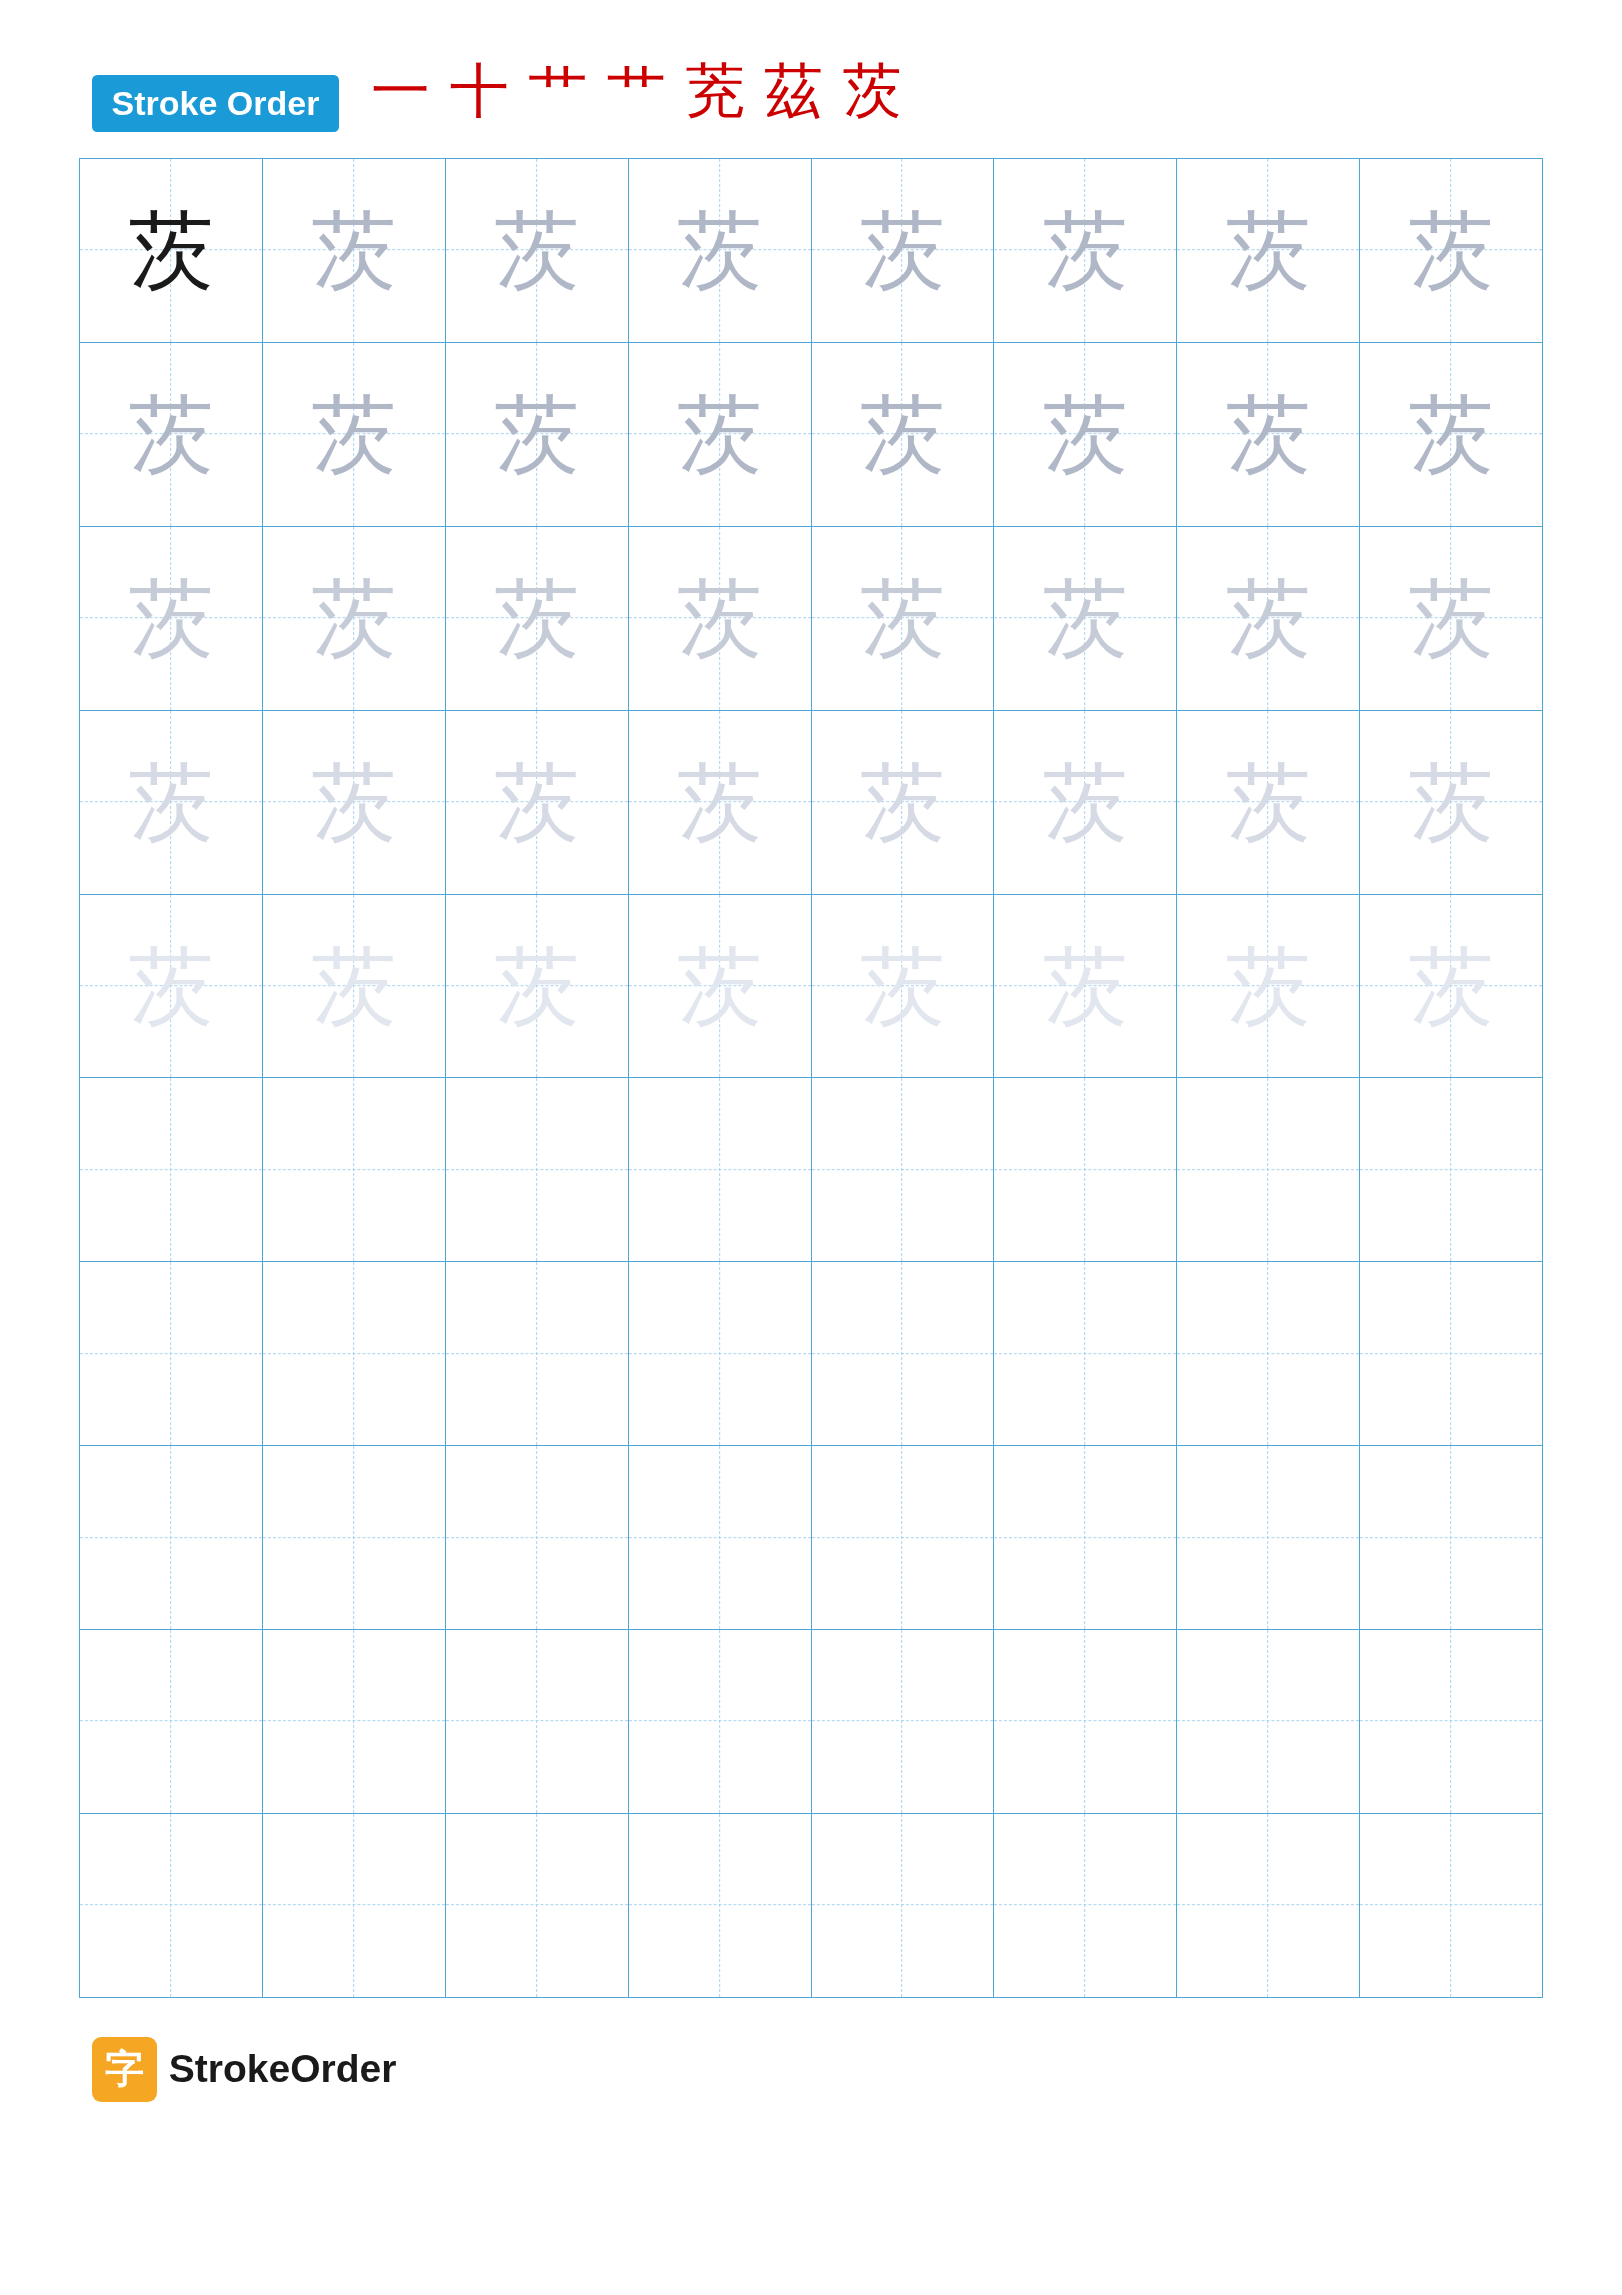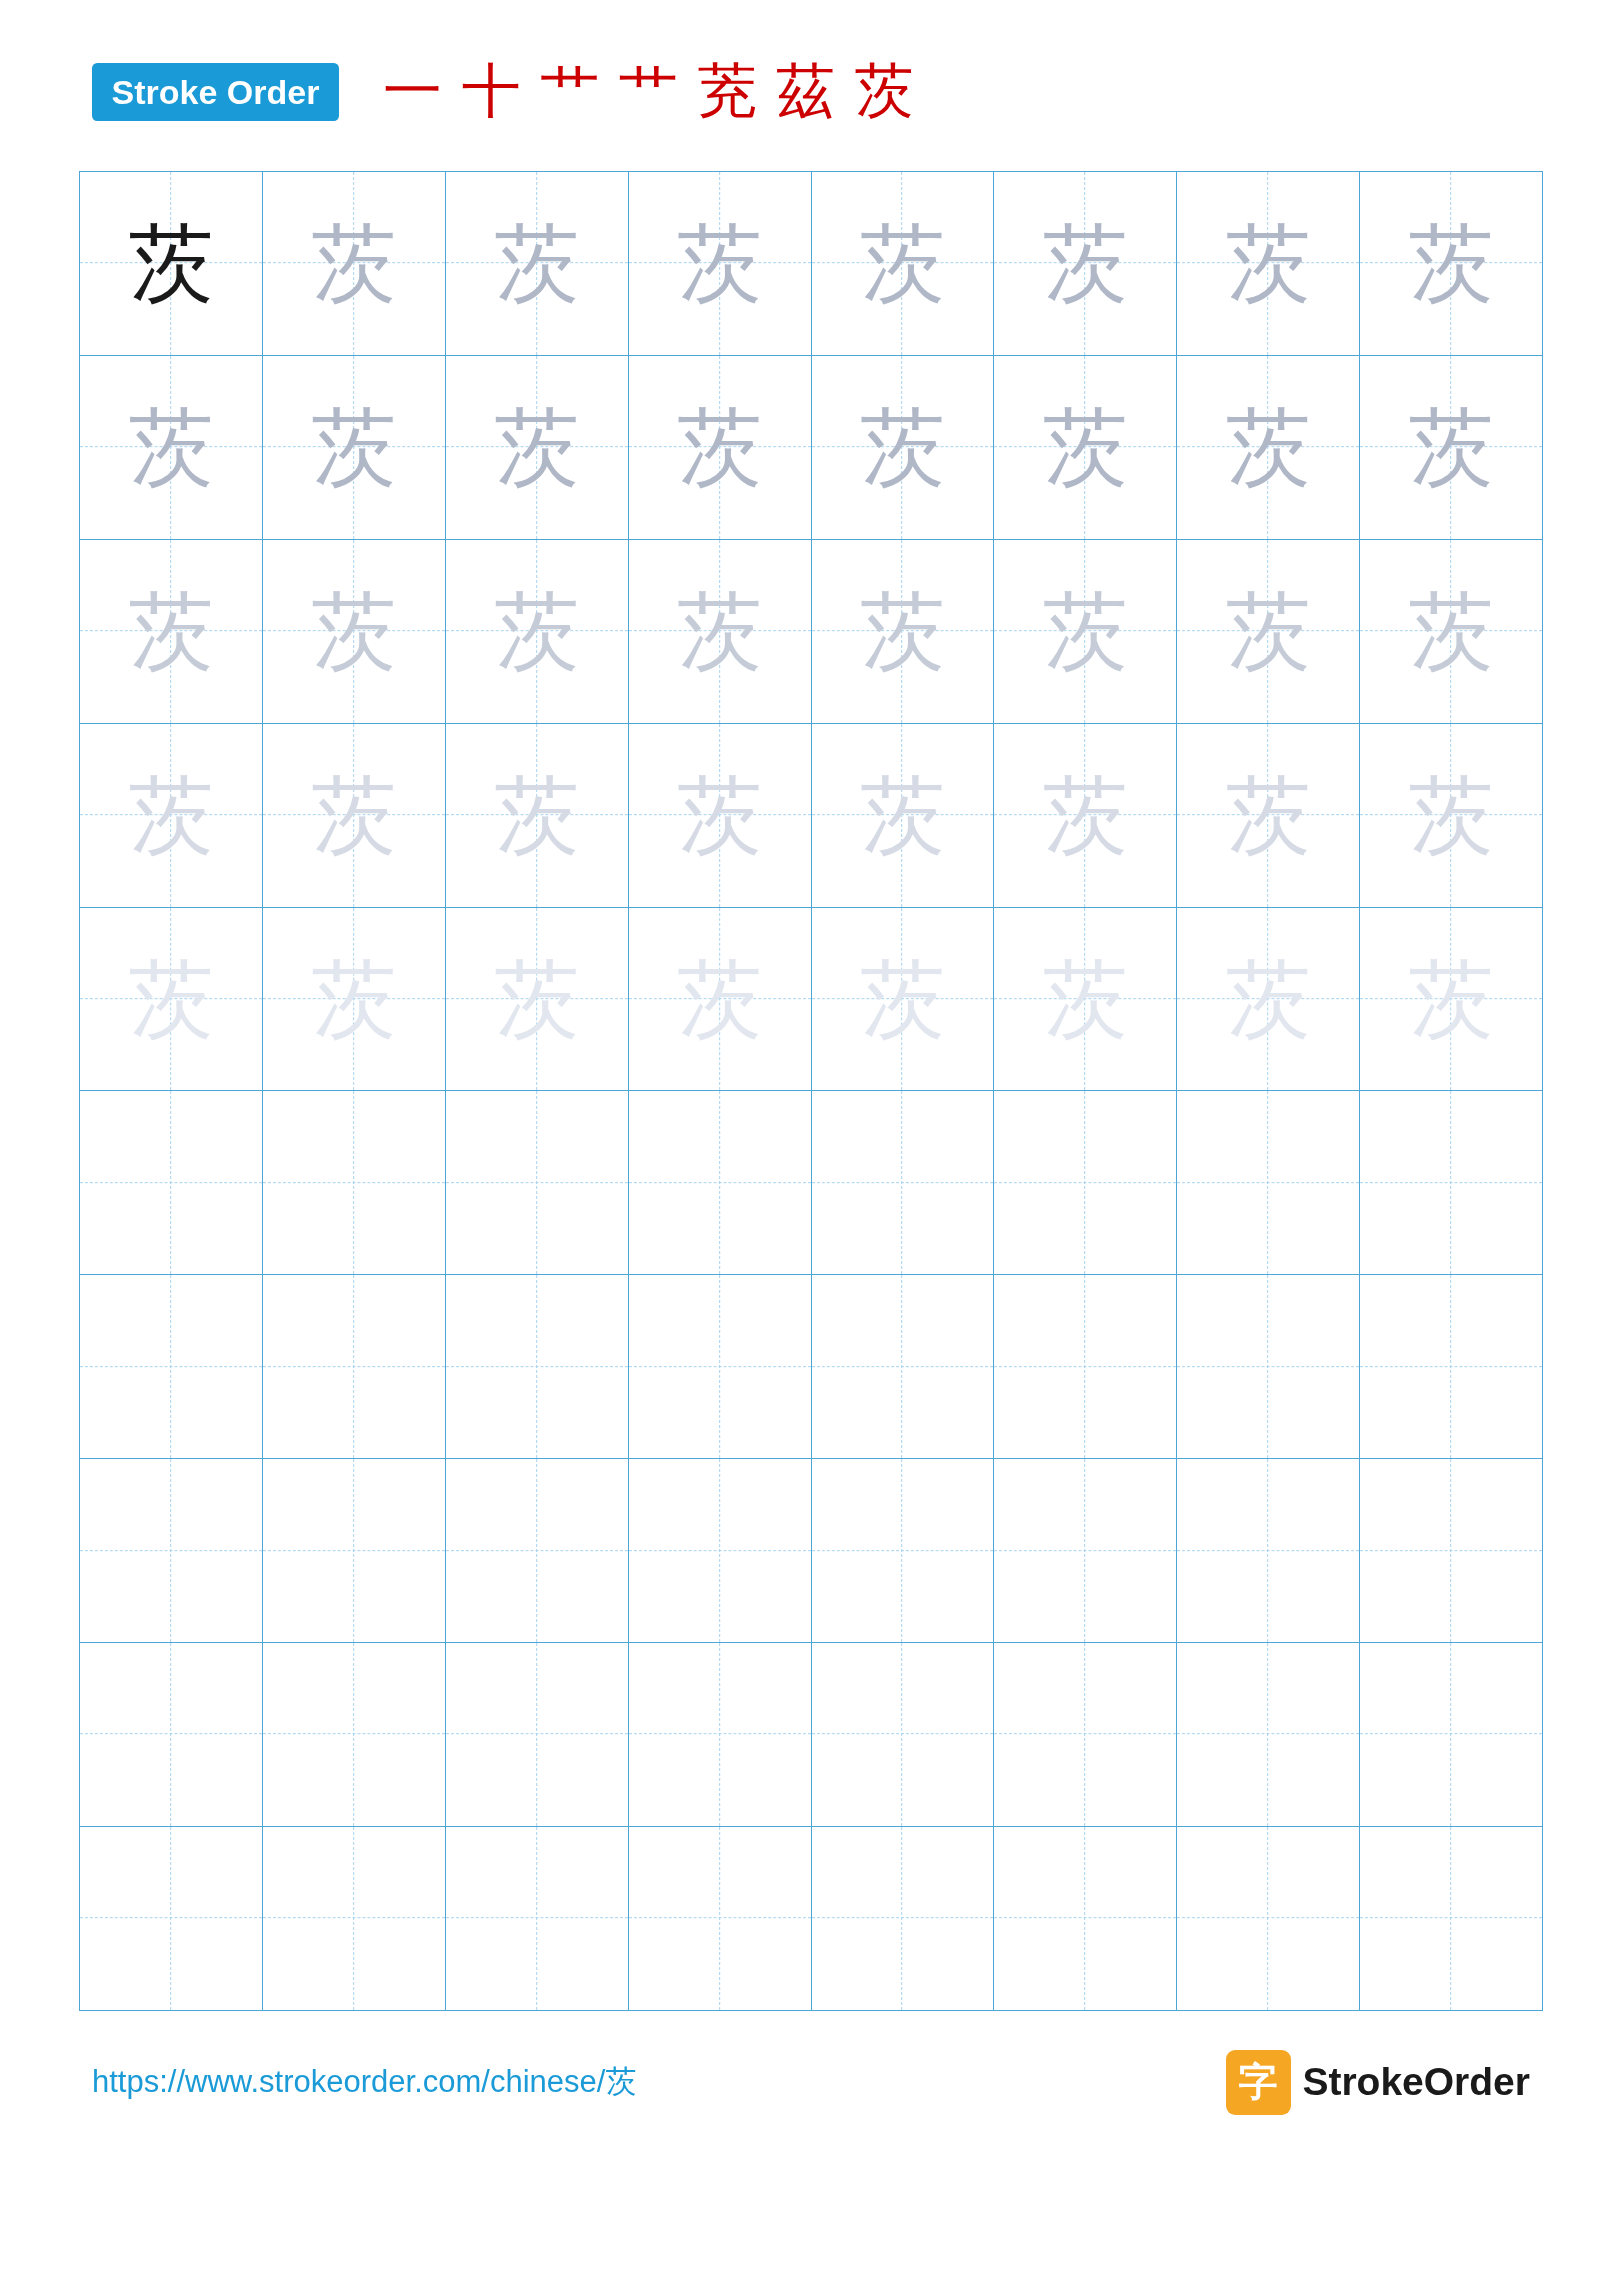--- a/index.html
+++ b/index.html
@@ -27,23 +27,23 @@
 
     .page-title {
       font-size: 105px;
       font-weight: bold;
       color: #1a9ad6;
     }
 
     
     .stroke-order-section {
       display: flex;
-      align-items: center;
-      gap: 44px;
-      margin-bottom: 39px;
+      align-items: flex-end;
+      gap: 32px;
+      margin-bottom: 26px;
       padding-left: 13px;
     }
 
     .stroke-order-badge {
       background: #1a9ad6;
       color: #ffffff;
       font-size: 34px;
       padding: 9.2px 19.6px;
       border-radius: 5.2px;
       white-space: nowrap;
@@ -423,21 +423,20 @@
       <div class="grid-cell-empty"></div>
       <div class="grid-cell-empty"></div>
       <div class="grid-cell-empty"></div>
       <div class="grid-cell-empty"></div>
       <div class="grid-cell-empty"></div>
     </div>
 
   </div>
 
   <div class="footer">
-    <span class="footer-url">https://www.strokeorder.com/chinese/茨</span>
     <div class="footer-brand">
       <div class="footer-logo">
         <span>字</span>
       </div>
       <span class="footer-brand-text">StrokeOrder</span>
     </div>
   </div>
 
 </div>
 

